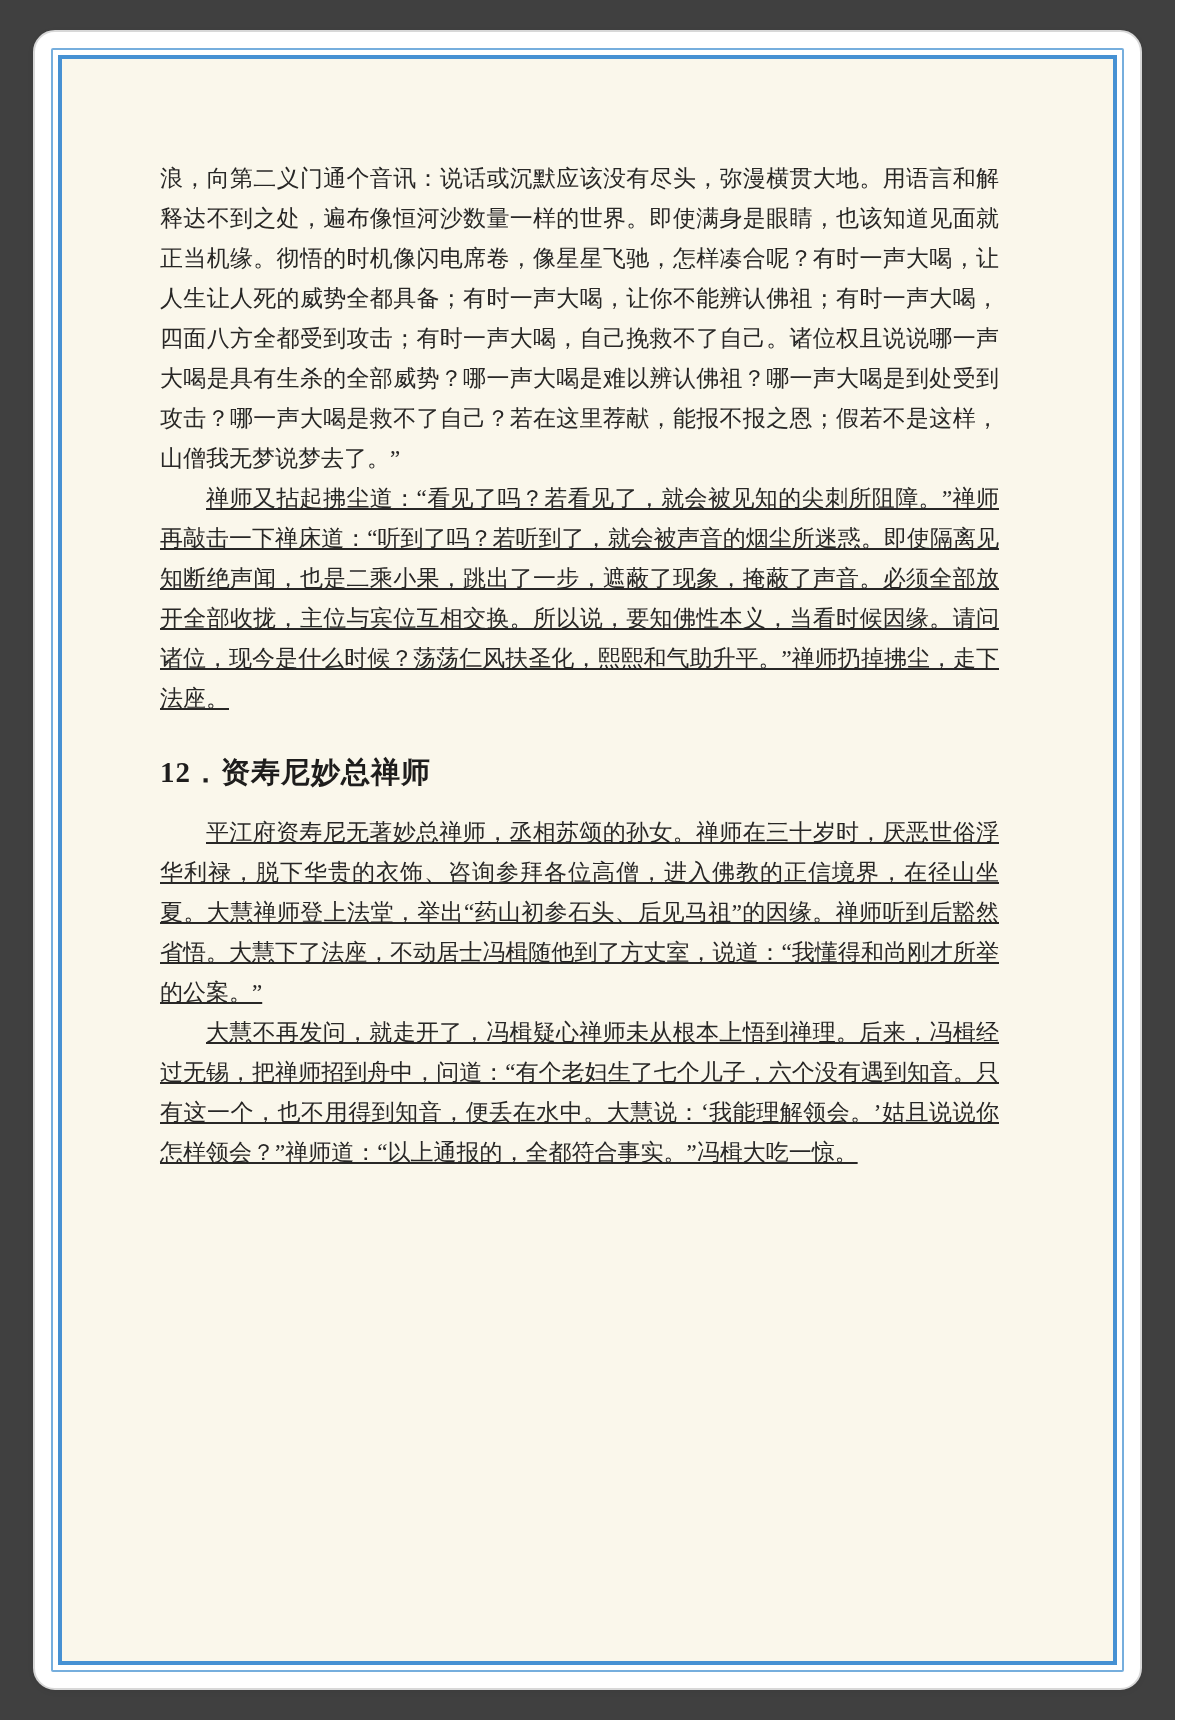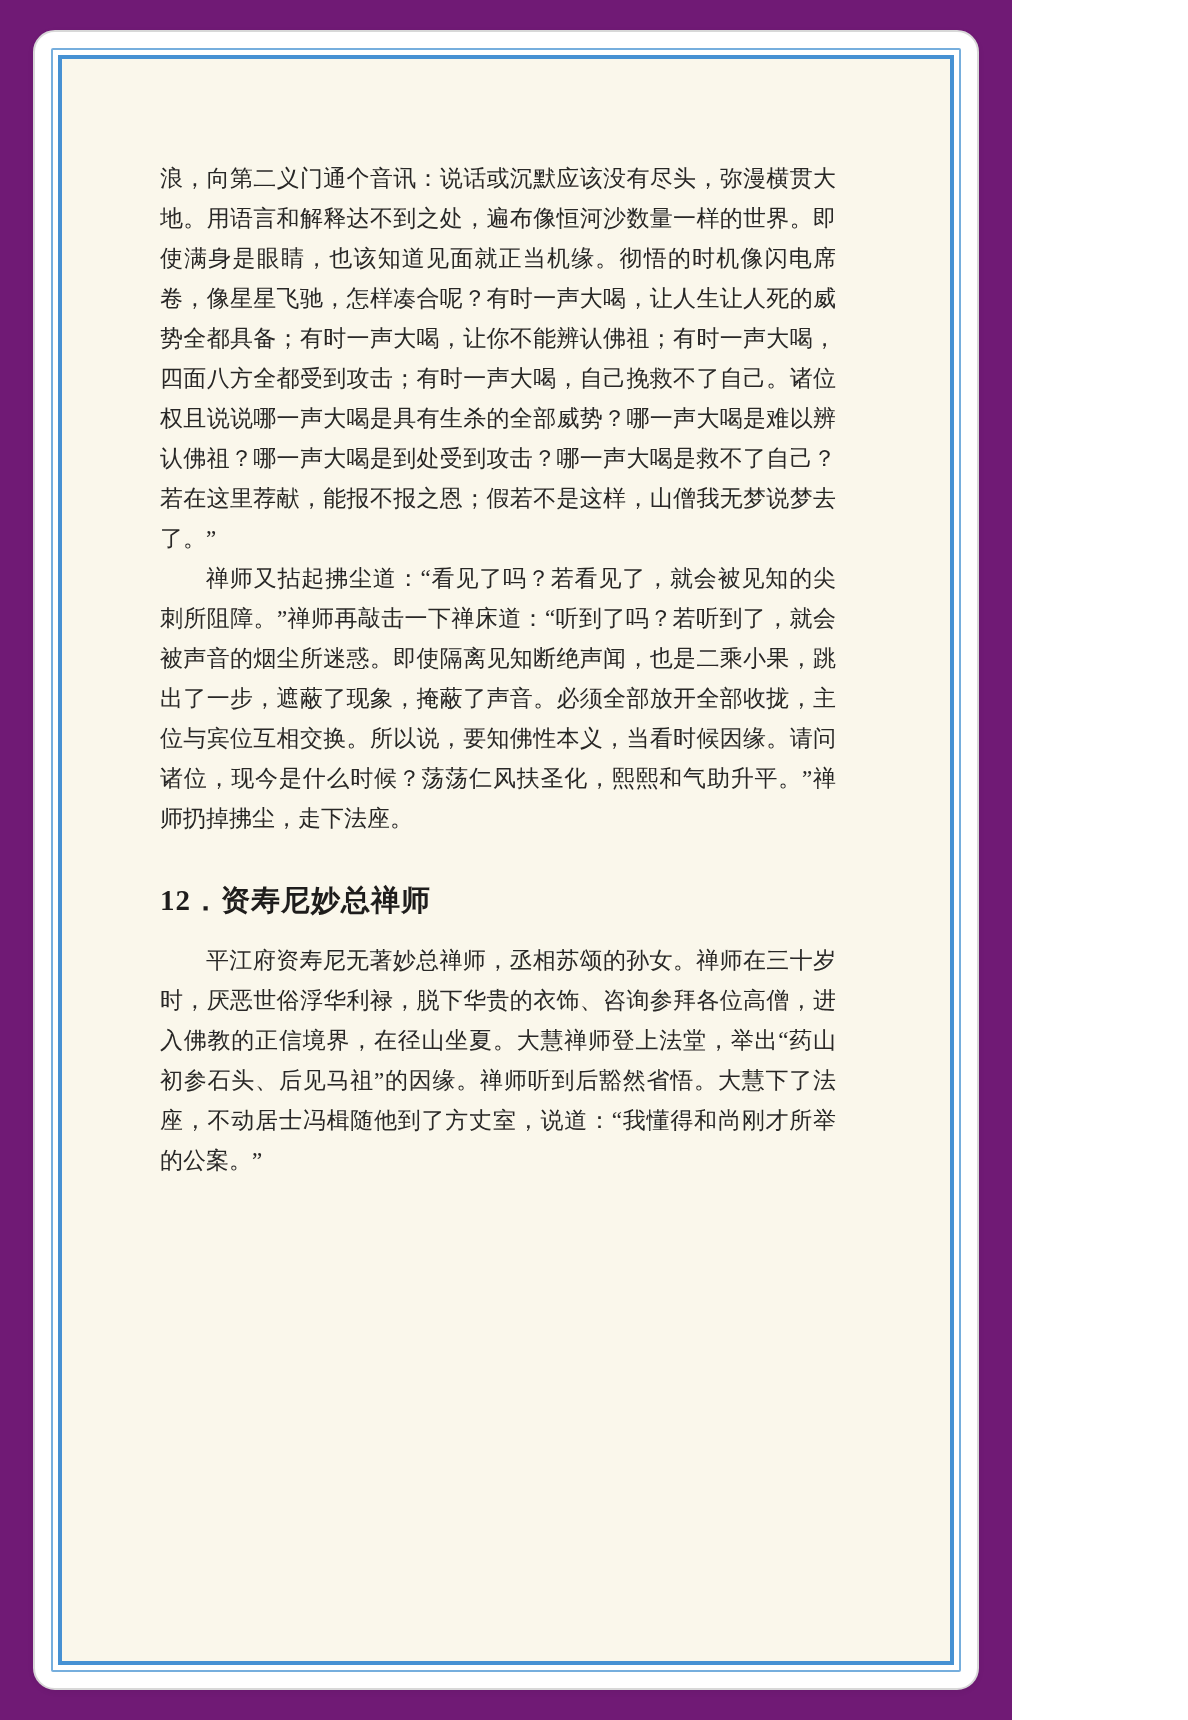--- a/index.html
+++ b/index.html
@@ -3,23 +3,23 @@
 <meta charset="utf-8">
 <style>
   html, body {
     margin: 0;
     padding: 0;
     background: #ffffff;
     font-family: "Liberation Serif", "DejaVu Serif", serif;
   }
   .canvas {
     position: relative;
-    width: 1012px;
+    width: 1175px;
     height: 1720px;
-    background: #701a75;
+    background: #404040;
     overflow: hidden;
   }
   
   .card {
     position: absolute;
     left: 33px;
     top: 30px;
     right: 33px;
     bottom: 30px;
     background: #ffffff;
@@ -52,40 +52,42 @@
     font-size: 23px;
     line-height: 40px;
     text-align: justify;
     overflow: hidden;
   }
   .content p {
     margin: 0;
   }
   .content p.indent {
     text-indent: 2em;
+    text-decoration: underline;
   }
   .content h2 {
-    margin: 40px 0 20px 0;
+    margin: 32px 0 20px 0;
     font-size: 29px;
     line-height: 42px;
     font-weight: bold;
     color: #1e1d1c;
     text-align: left;
     letter-spacing: 1px;
   }
 </style>
 </head>
 <body>
 
 <div class="canvas">
   <div class="card">
     <div class="frame-thin" style="border-color: rgb(118, 174, 221);">
       <div class="frame-thick" style="border-color: rgb(70, 145, 211); background: rgb(250, 247, 235);">
         <main class="content" id="page-content" style="color: rgb(40, 39, 38);">
             <p>浪，向第二义门通个音讯：说话或沉默应该没有尽头，弥漫横贯大地。用语言和解释达不到之处，遍布像恒河沙数量一样的世界。即使满身是眼睛，也该知道见面就正当机缘。彻悟的时机像闪电席卷，像星星飞驰，怎样凑合呢？有时一声大喝，让人生让人死的威势全都具备；有时一声大喝，让你不能辨认佛祖；有时一声大喝，四面八方全都受到攻击；有时一声大喝，自己挽救不了自己。诸位权且说说哪一声大喝是具有生杀的全部威势？哪一声大喝是难以辨认佛祖？哪一声大喝是到处受到攻击？哪一声大喝是救不了自己？若在这里荐献，能报不报之恩；假若不是这样，山僧我无梦说梦去了。”</p>
             <p class="indent">禅师又拈起拂尘道：“看见了吗？若看见了，就会被见知的尖刺所阻障。”禅师再敲击一下禅床道：“听到了吗？若听到了，就会被声音的烟尘所迷惑。即使隔离见知断绝声闻，也是二乘小果，跳出了一步，遮蔽了现象，掩蔽了声音。必须全部放开全部收拢，主位与宾位互相交换。所以说，要知佛性本义，当看时候因缘。请问诸位，现今是什么时候？荡荡仁风扶圣化，熙熙和气助升平。”禅师扔掉拂尘，走下法座。</p>
             <h2>12．资寿尼妙总禅师</h2>
             <p class="indent">平江府资寿尼无著妙总禅师，丞相苏颂的孙女。禅师在三十岁时，厌恶世俗浮华利禄，脱下华贵的衣饰、咨询参拜各位高僧，进入佛教的正信境界，在径山坐夏。大慧禅师登上法堂，举出“药山初参石头、后见马祖”的因缘。禅师听到后豁然省悟。大慧下了法座，不动居士冯楫随他到了方丈室，说道：“我懂得和尚刚才所举的公案。”</p>
+            <p class="indent">大慧不再发问，就走开了，冯楫疑心禅师未从根本上悟到禅理。后来，冯楫经过无锡，把禅师招到舟中，问道：“有个老妇生了七个儿子，六个没有遇到知音。只有这一个，也不用得到知音，便丢在水中。大慧说：‘我能理解领会。’姑且说说你怎样领会？”禅师道：“以上通报的，全都符合事实。”冯楫大吃一惊。</p>
           </main>
       </div>
     </div>
   </div>
 </div>
 
 </body></html>

